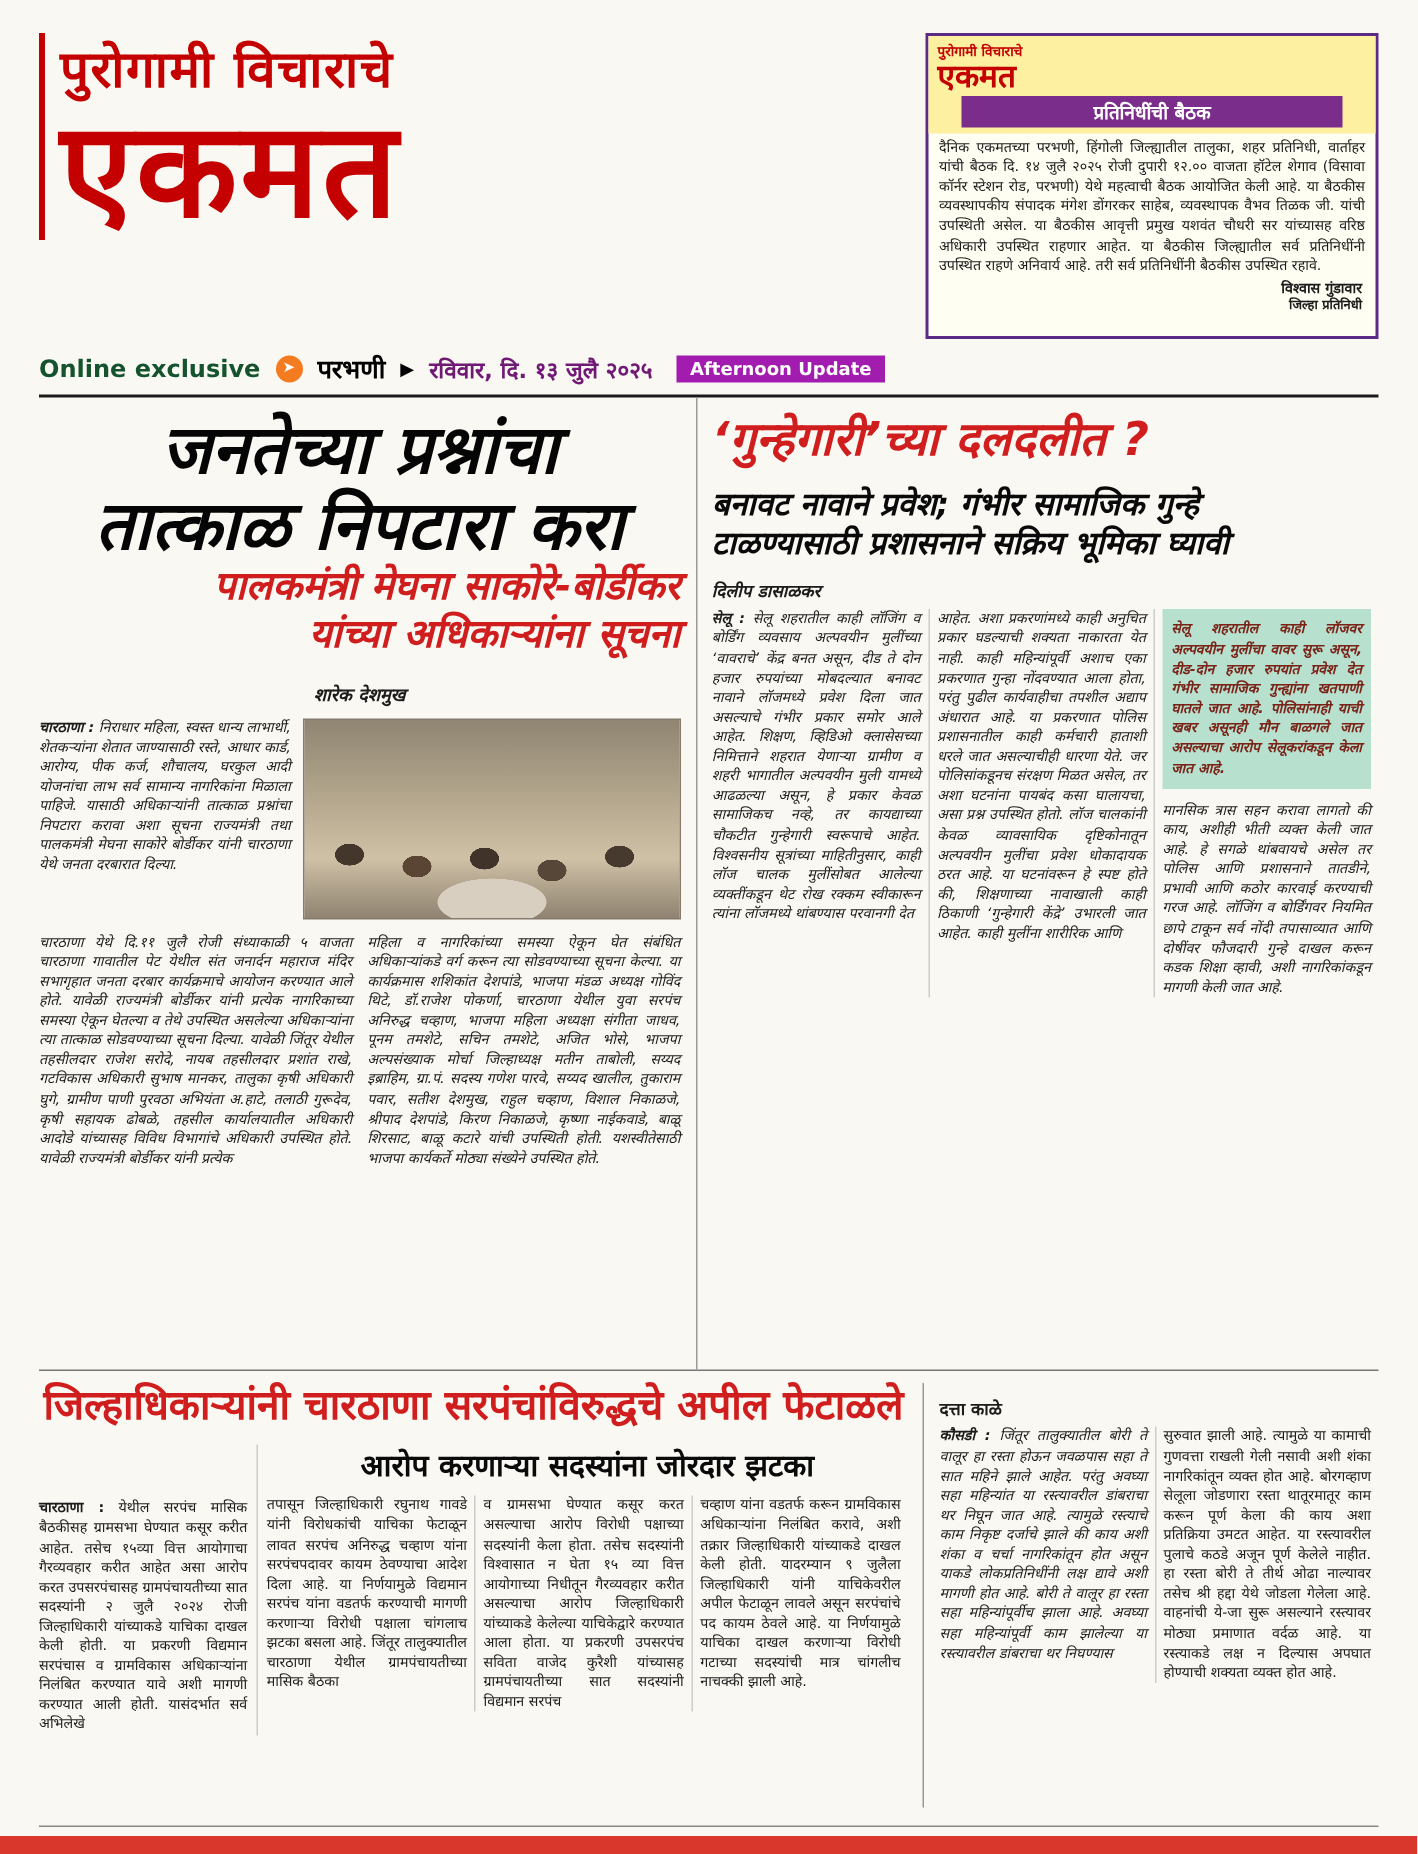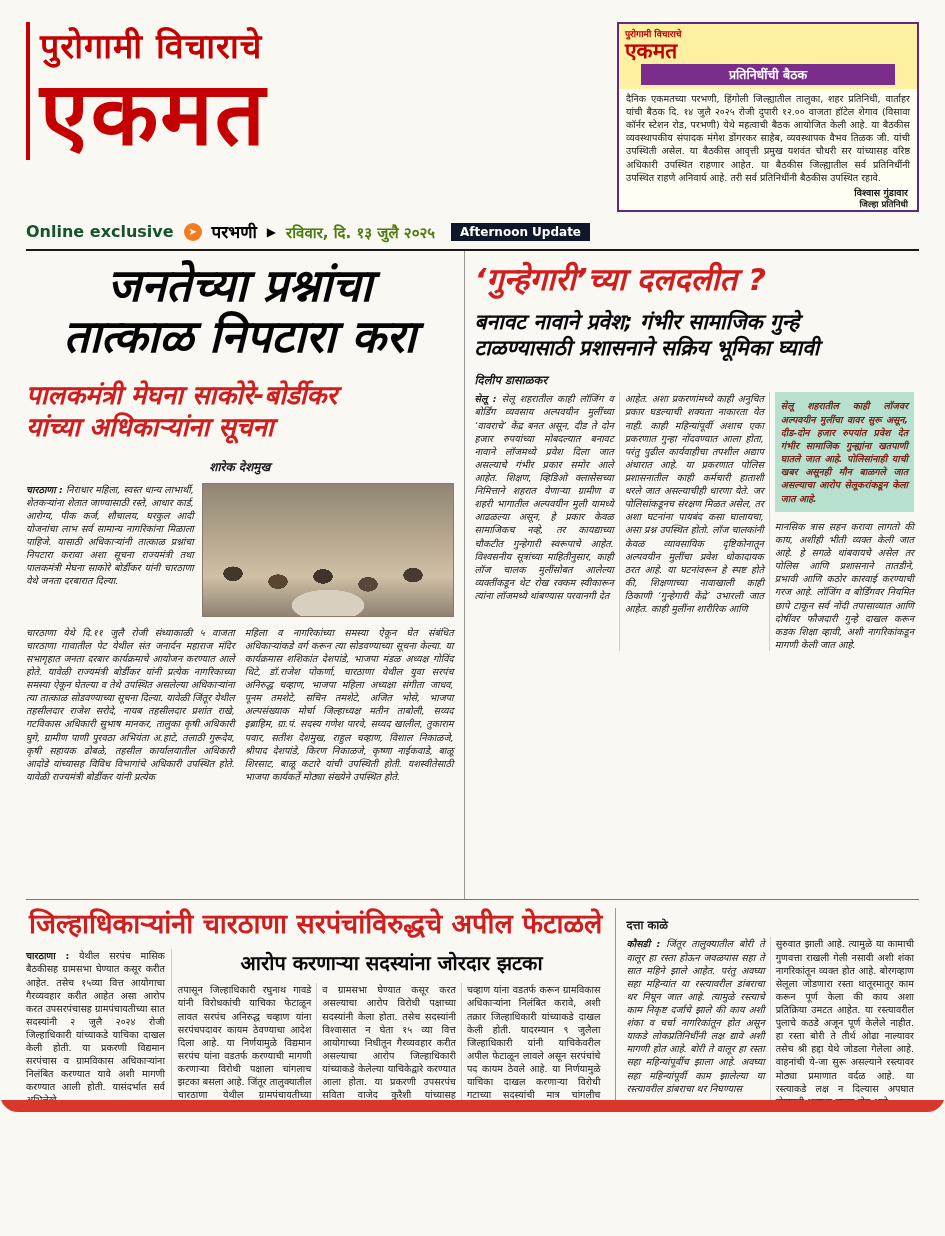--- a/index.html
+++ b/index.html
@@ -2,58 +2,58 @@
 <html><head>
 <meta charset="utf-8">
 <style>
   * { margin:0; padding:0; box-sizing:border-box; }
   html,body { width:945px; }
   body {
     font-family:"DejaVu Sans", sans-serif;
     background:#faf8f2;
     color:#1c1c1c;
   }
-  .page { width:945px; height:1112px; position:relative; overflow:hidden; padding:22px 26px 0; background:#faf8f2;border-radius:18px; }
+  .page { width:945px; height:1236px; position:relative; overflow:hidden; padding:22px 26px 0; background:#faf8f2; }
 
   
   .masthead-row { display:flex; justify-content:space-between; align-items:flex-start; }
   .brand { border-left:4px solid #c40000; padding-left:10px; }
   .brand-tagline { color:#c40000; font-size:34px; font-weight:700; letter-spacing:1px; }
   .brand-logo { color:#c40000; font-size:88px; font-weight:800; line-height:1.05; letter-spacing:2px; }
 
   .notice { width:302px; border:2px solid #5d2a86; background:#fffef2; }
   .notice-head { background:#fdf0a0; padding:3px 6px 1px; }
   .notice-tagline { color:#c40000; font-size:9px; font-weight:700; }
   .notice-logo { color:#c40000; font-size:21px; font-weight:800; line-height:1.05; }
   .notice-titlebar { background:#7b2d8b; color:#fff; text-align:center; font-weight:700; font-size:12.5px; padding:2px 0; margin:2px 16px 3px; }
   .notice-body { font-size:8.6px; line-height:1.32; text-align:justify; padding:3px 7px 2px; color:#141414; }
-  .notice-sign { text-align:right; padding:1px 9px 1px; font-size:9.5px; font-weight:700; line-height:1.25; }
+  .notice-sign { text-align:right; padding:1px 9px 15px; font-size:9.5px; font-weight:700; line-height:1.25; }
   .notice-sign-role { font-size:8.6px; font-weight:700; }
 
   
   .dateline { display:flex; align-items:center; gap:10px; padding:6px 2px 6px 0; border-bottom:2px solid #1a1a1a; margin-top:2px; }
   .oe { font-weight:800; font-size:16px; color:#14532d; }
   .arrow-badge { width:18px; height:18px; border-radius:50%; background:#f47b20; color:#fff;
                  display:flex; align-items:center; justify-content:center; font-size:10px; font-weight:700; }
   .city { font-size:17px; font-weight:700; color:#000; }
   .pointer { font-size:12px; color:#000; }
-  .date { font-size:15px; font-weight:700; color:#4d7c0f; }
-  .badge { background:#0f172a; color:#fff; font-size:12px; font-weight:700; padding:2px 9px; margin-left:6px; }
+  .date { font-size:15px; font-weight:700; color:#701a75; }
+  .badge { background:#a21caf; color:#fff; font-size:12px; font-weight:700; padding:2px 9px; margin-left:6px; }
 
   
   .body-text { font-size:9.5px; line-height:1.38; text-align:justify; color:#1c1c1c; }
   .lead-label { font-weight:800; }
 
   
   .main { display:flex; min-height:648px;font-style:italic; }
   .main-left  { width:49%; padding:10px 10px 6px 0; }
   .main-right { width:51%; padding:10px 0 6px 10px; border-left:1px solid #999; }
 
   .a1-headline { font-size:45px; font-weight:800; text-align:center; line-height:1.12; color:#050505; }
-  .a1-subhead  { color:#d01d1d; font-size:26px; font-weight:800; text-align:left; line-height:1.22; margin-top:18px; }
+  .a1-subhead  { color:#d01d1d; font-size:26px; font-weight:800; text-align:right; line-height:1.22; }
   .a1-byline   { text-align:center; font-size:12px; font-weight:700; margin:14px 0 8px; }
   .a1-top  { display:flex; gap:8px; }
   .a1-lead { width:40%; }
   .photo { width:60%; height:134px; border:1px solid #857b6c;
     background:
       radial-gradient(ellipse 16px 12px at 12% 68%, #43362b 0 60%, transparent 61%),
       radial-gradient(ellipse 16px 12px at 30% 74%, #5a4534 0 60%, transparent 61%),
       radial-gradient(ellipse 16px 12px at 48% 70%, #3f332a 0 60%, transparent 61%),
       radial-gradient(ellipse 16px 12px at 66% 76%, #564739 0 60%, transparent 61%),
       radial-gradient(ellipse 16px 12px at 84% 69%, #463a2e 0 60%, transparent 61%),
@@ -73,21 +73,21 @@
   .highlight { background:#b8e0cf; color:#7a2418; padding:7px 6px; font-size:9.3px; line-height:1.42;
                text-align:justify; margin-bottom:8px; font-weight:600; }
 
   
   .bottom { display:flex; border-top:1px solid #777; padding-top:8px; min-height:292px; }
   .a3 { width:66%; padding-right:10px; }
   .a4 { width:34%; padding-left:10px; border-left:1px solid #999; }
 
   .a3-headline { color:#d01d1d; font-size:27px; font-weight:800; text-align:center; line-height:1.18; }
   .a3-body { display:flex; margin-top:9px; }
-  .a3-col1 { width:25%; padding-right:6px; }
+  .a3-col1 { width:25%; padding-right:6px;margin-top:36px; }
   .a3-right { width:75%; border-left:1px solid #ccc; padding-left:6px; }
   .a3-subhead { font-size:20px; font-weight:800; text-align:center; margin-bottom:7px; color:#0a0a0a; }
   .a3-cols { display:flex; }
   .a3-col { flex:1; padding:0 5px; }
   .a3-col:first-child { padding-left:0; }
   .a3-col + .a3-col { border-left:1px solid #ccc; }
 
   .a4-headline { font-size:22px; font-weight:800; text-align:center; line-height:1.32; color:#050505; }
   .a4-byline { font-size:11.5px; font-weight:700; margin:9px 0 5px; }
   .a4-cols { display:flex; }

